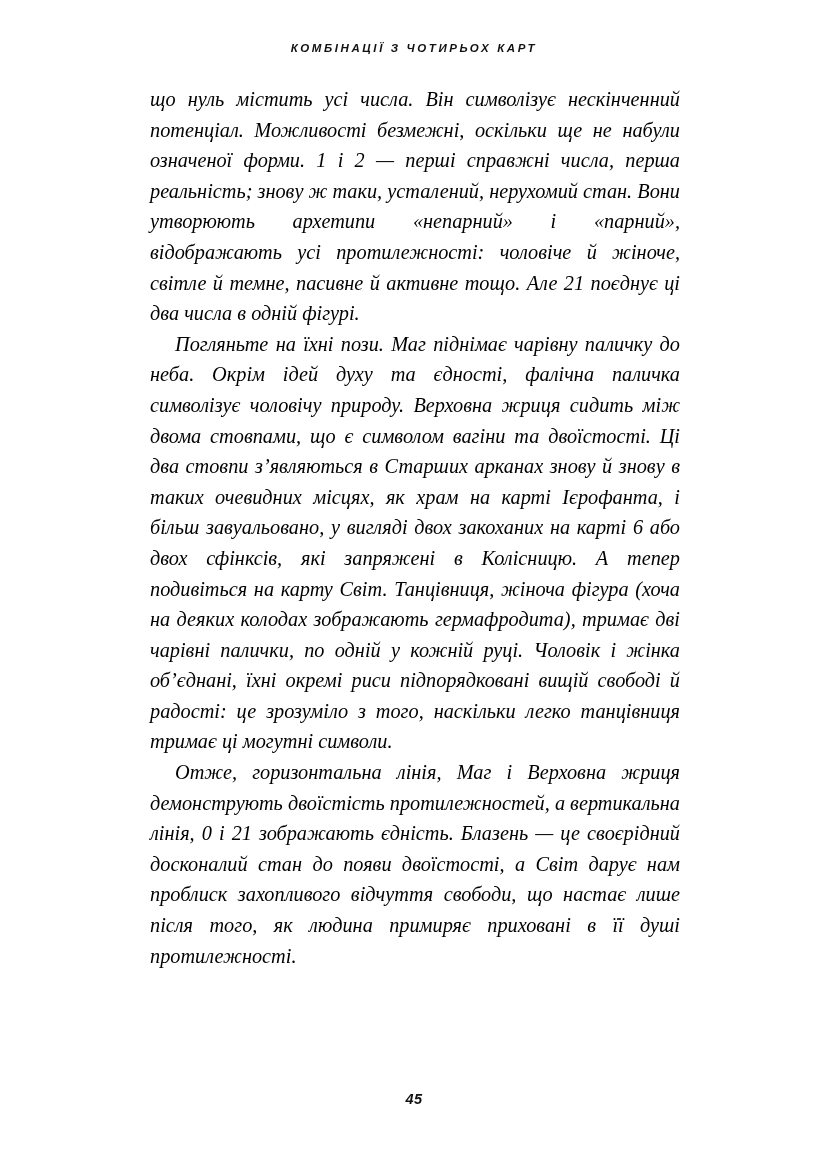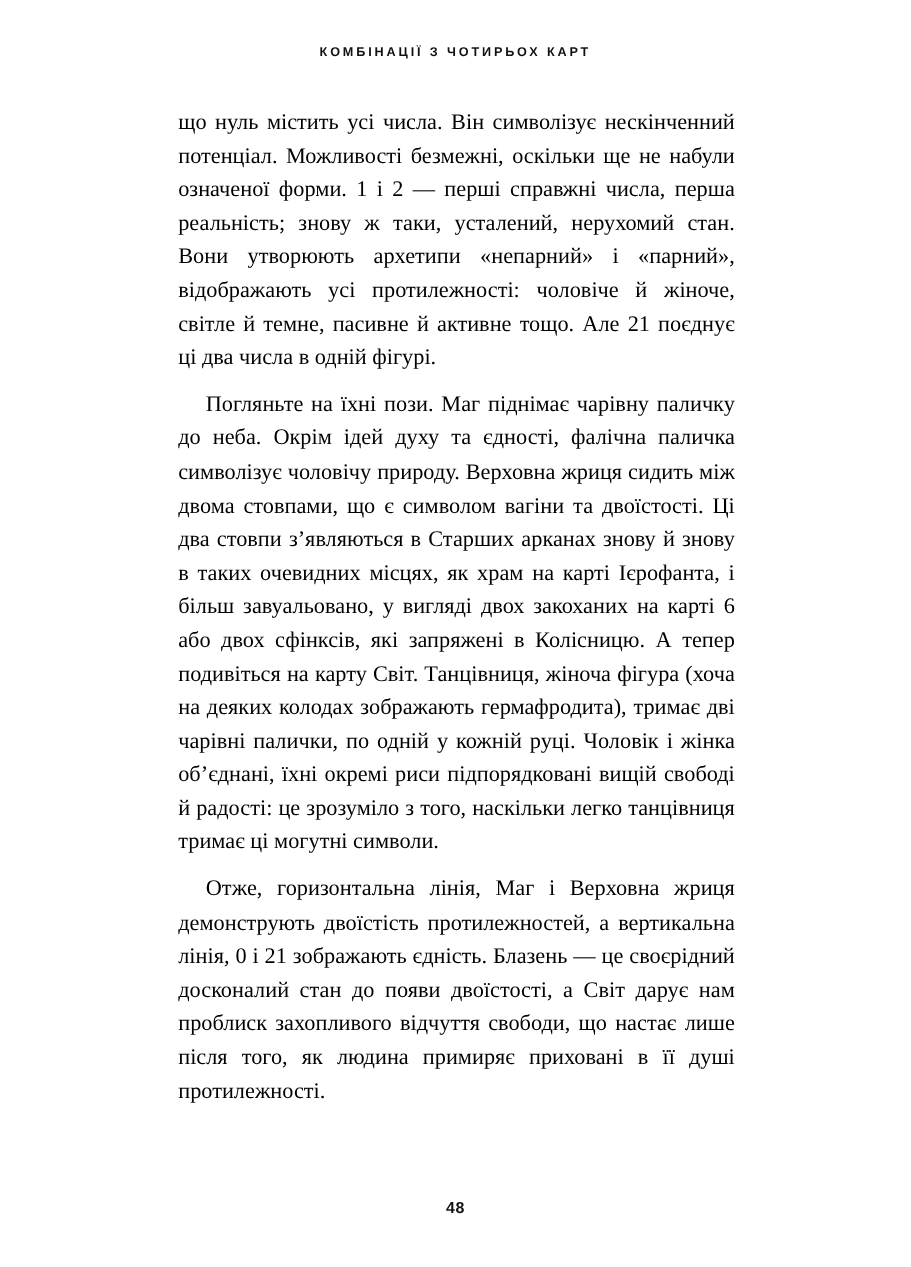--- a/index.html
+++ b/index.html
@@ -16,20 +16,21 @@
     color: #000000;
     -webkit-font-smoothing: antialiased;
   }
 
   .page {
     position: absolute;
     inset: 0;
     width: 780px;
     height: 1152px;
     background: #ffffff;
+    font-style: italic;
   }
 
   
   .running-head {
     position: absolute;
     top: 42px;
     left: 0;
     width: 828px;
     text-align: center;
     font-family: "Liberation Sans", "DejaVu Sans", sans-serif;
@@ -43,21 +44,21 @@
 
   
   .text-column {
     position: absolute;
     top: 84px;
     left: 150px;
     width: 530px;
   }
 
   .para {
-    margin: 12px;
+    margin: 0;
     font-size: 20.3px;
     line-height: 30.6px;
     text-align: justify;
     text-justify: inter-word;
     text-indent: 25px;
     hyphens: manual;
     word-spacing: 0px;
   }
 
   .para.no-indent {
@@ -89,15 +90,15 @@
 <div class="page">
 
   <div class="running-head">Комбінації з чотирьох карт</div>
 
   <div class="text-column">
     <p class="para no-indent">що нуль містить усі числа. Він символізує нескінченний потенціал. Можливості безмежні, оскільки ще не набули означеної форми. 1 і 2 — перші справжні числа, перша реальність; знову ж таки, усталений, нерухомий стан. Вони утворюють архетипи «непарний» і «парний», відображають усі протилежності: чоловіче й жіноче, світле й темне, пасивне й активне тощо. Але 21 поєднує ці два числа в одній фігурі.</p>
     <p class="para">Погляньте на їхні пози. Маг піднімає чарівну паличку до неба. Окрім ідей духу та єдності, фалічна паличка символізує чоловічу природу. Верховна жриця сидить між двома стовпами, що є символом вагіни та двоїстості. Ці два стовпи з’являються в Старших арканах знову й знову в таких очевидних місцях, як храм на карті Ієрофанта, і більш завуальовано, у вигляді двох закоханих на карті 6 або двох сфінксів, які запряжені в Колісницю. А тепер подивіться на карту Світ. Танцівниця, жіноча фігура (хоча на деяких колодах зображають гермафродита), тримає дві чарівні палички, по одній у кожній руці. Чоловік і жінка об’єднані, їхні окремі риси підпорядковані вищій свободі й радості: це зрозуміло з того, наскільки легко танцівниця тримає ці могутні символи.</p>
     <p class="para">Отже, горизонтальна лінія, Маг і Верховна жриця демонструють двоїстість протилежностей, а вертикальна лінія, 0 і 21 зображають єдність. Блазень — це своєрідний досконалий стан до появи двоїстості, а Світ дарує нам проблиск захопливого відчуття свободи, що настає лише після того, як людина примиряє приховані в її душі протилежності.</p>
   </div>
 
-  <div class="folio">48</div>
+  <div class="folio">45</div>
 
 </div>
 
 </body></html>

